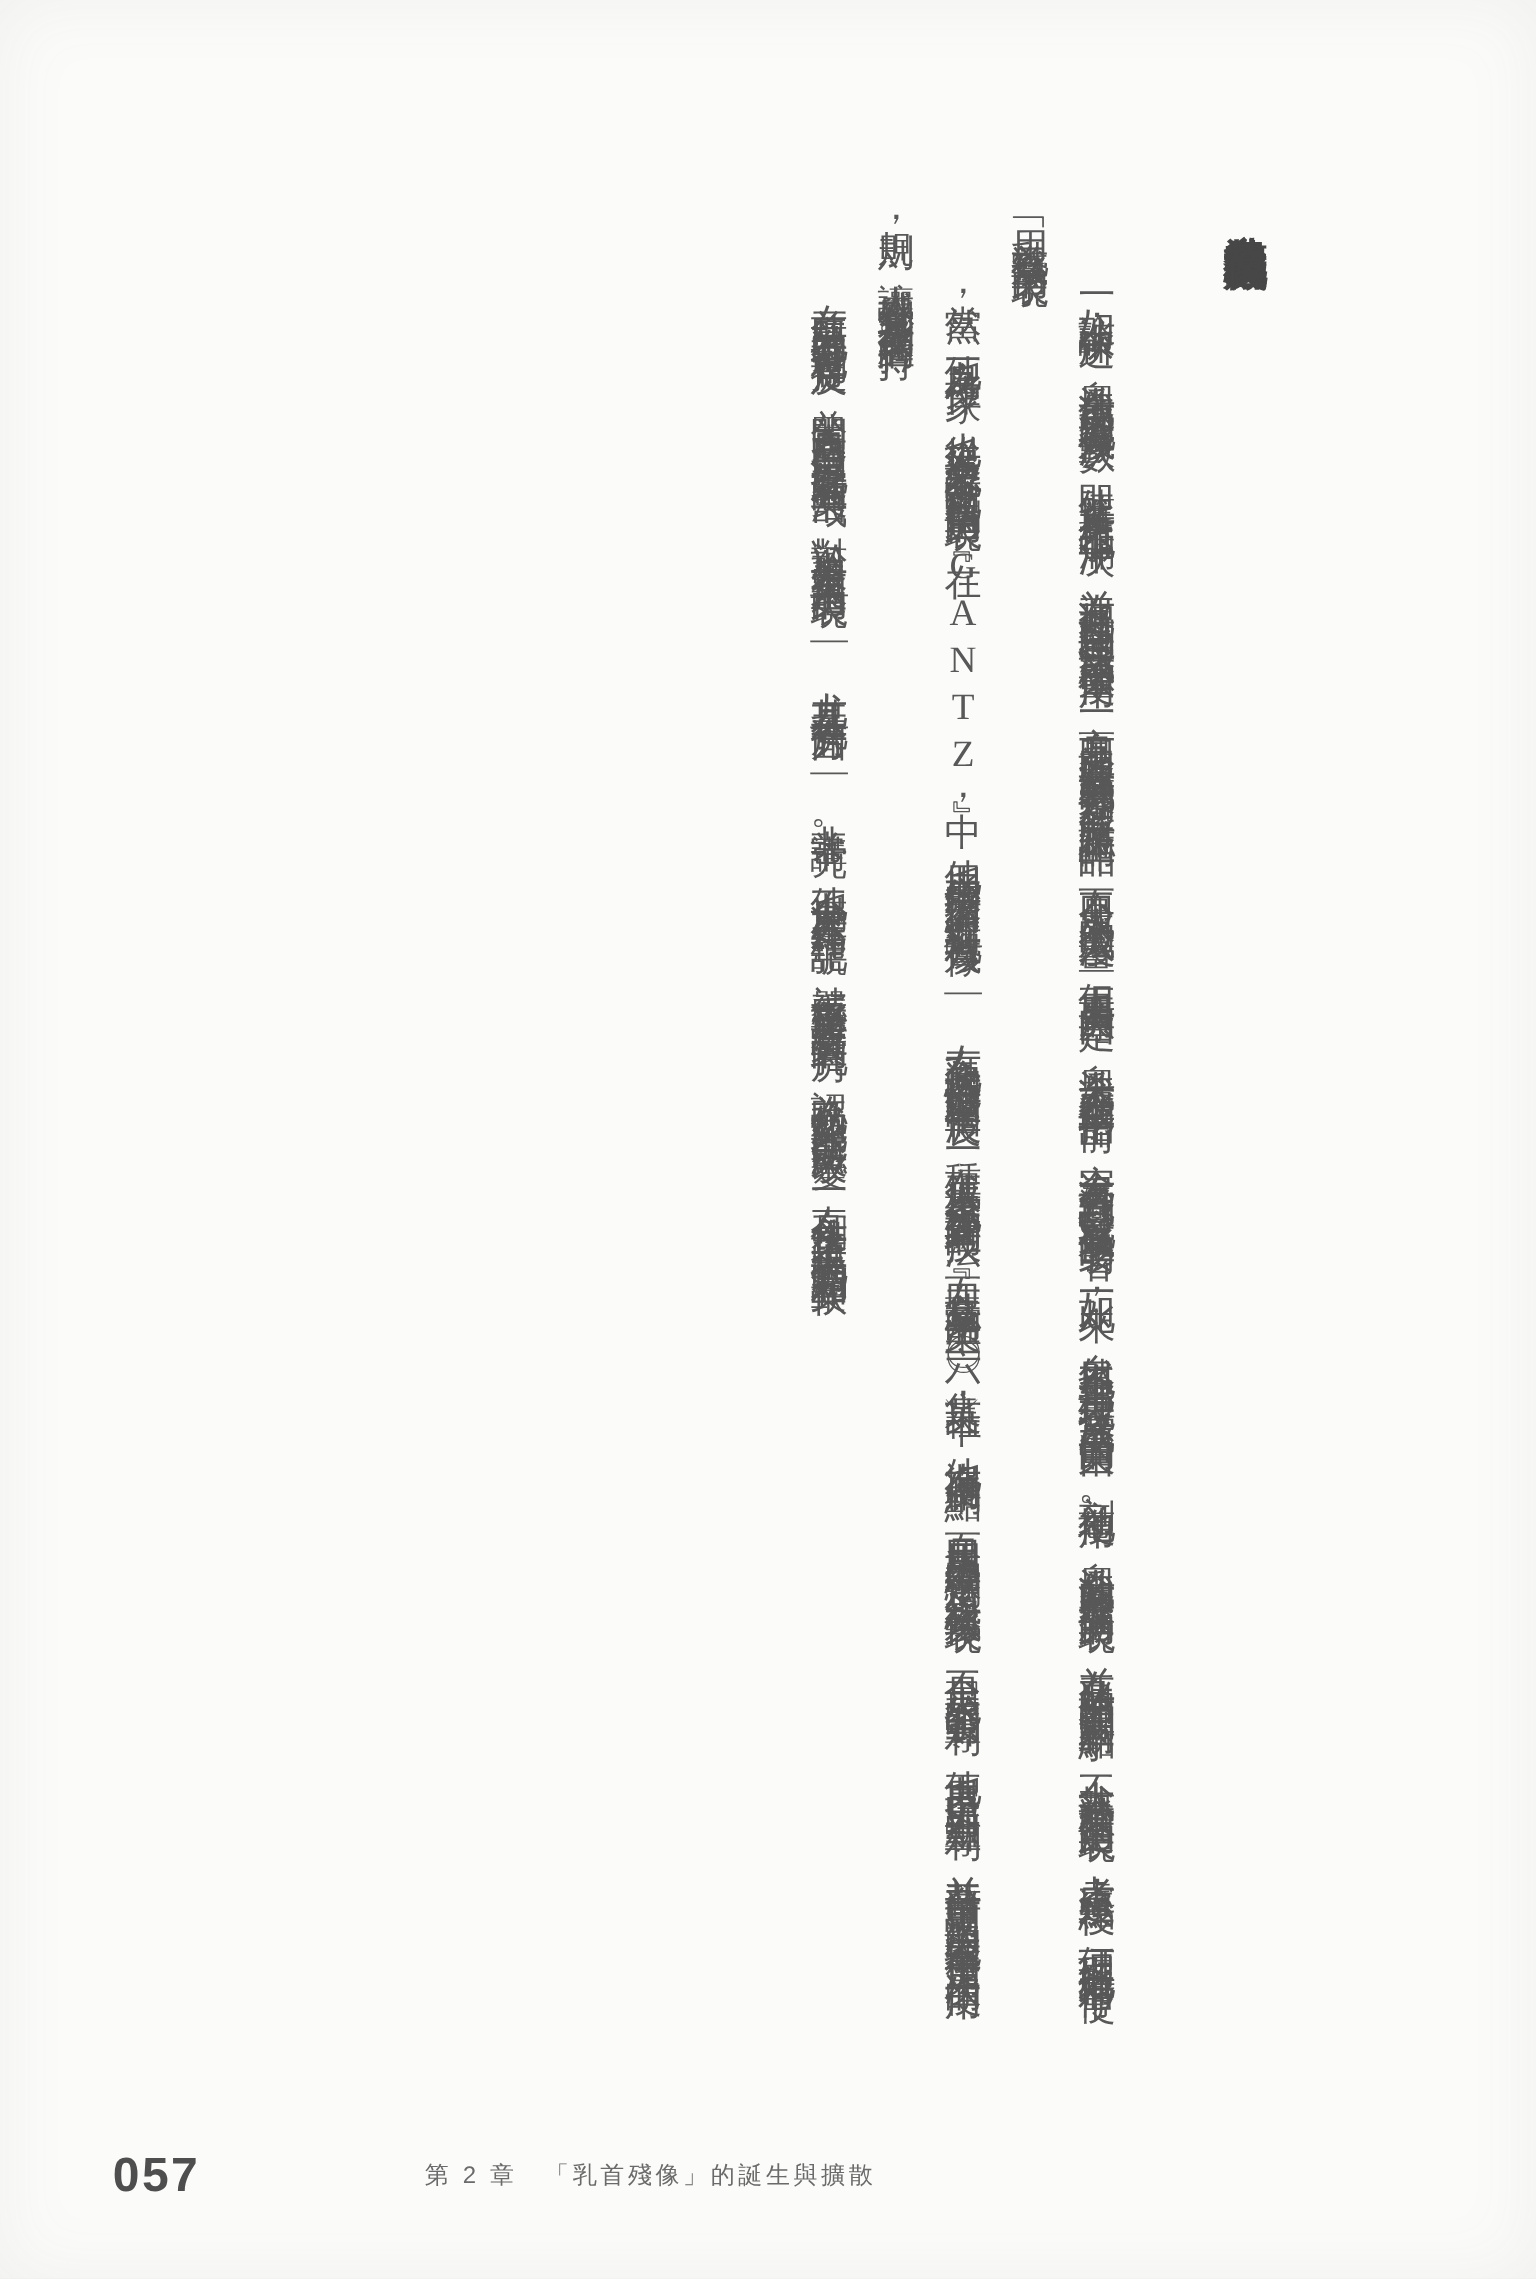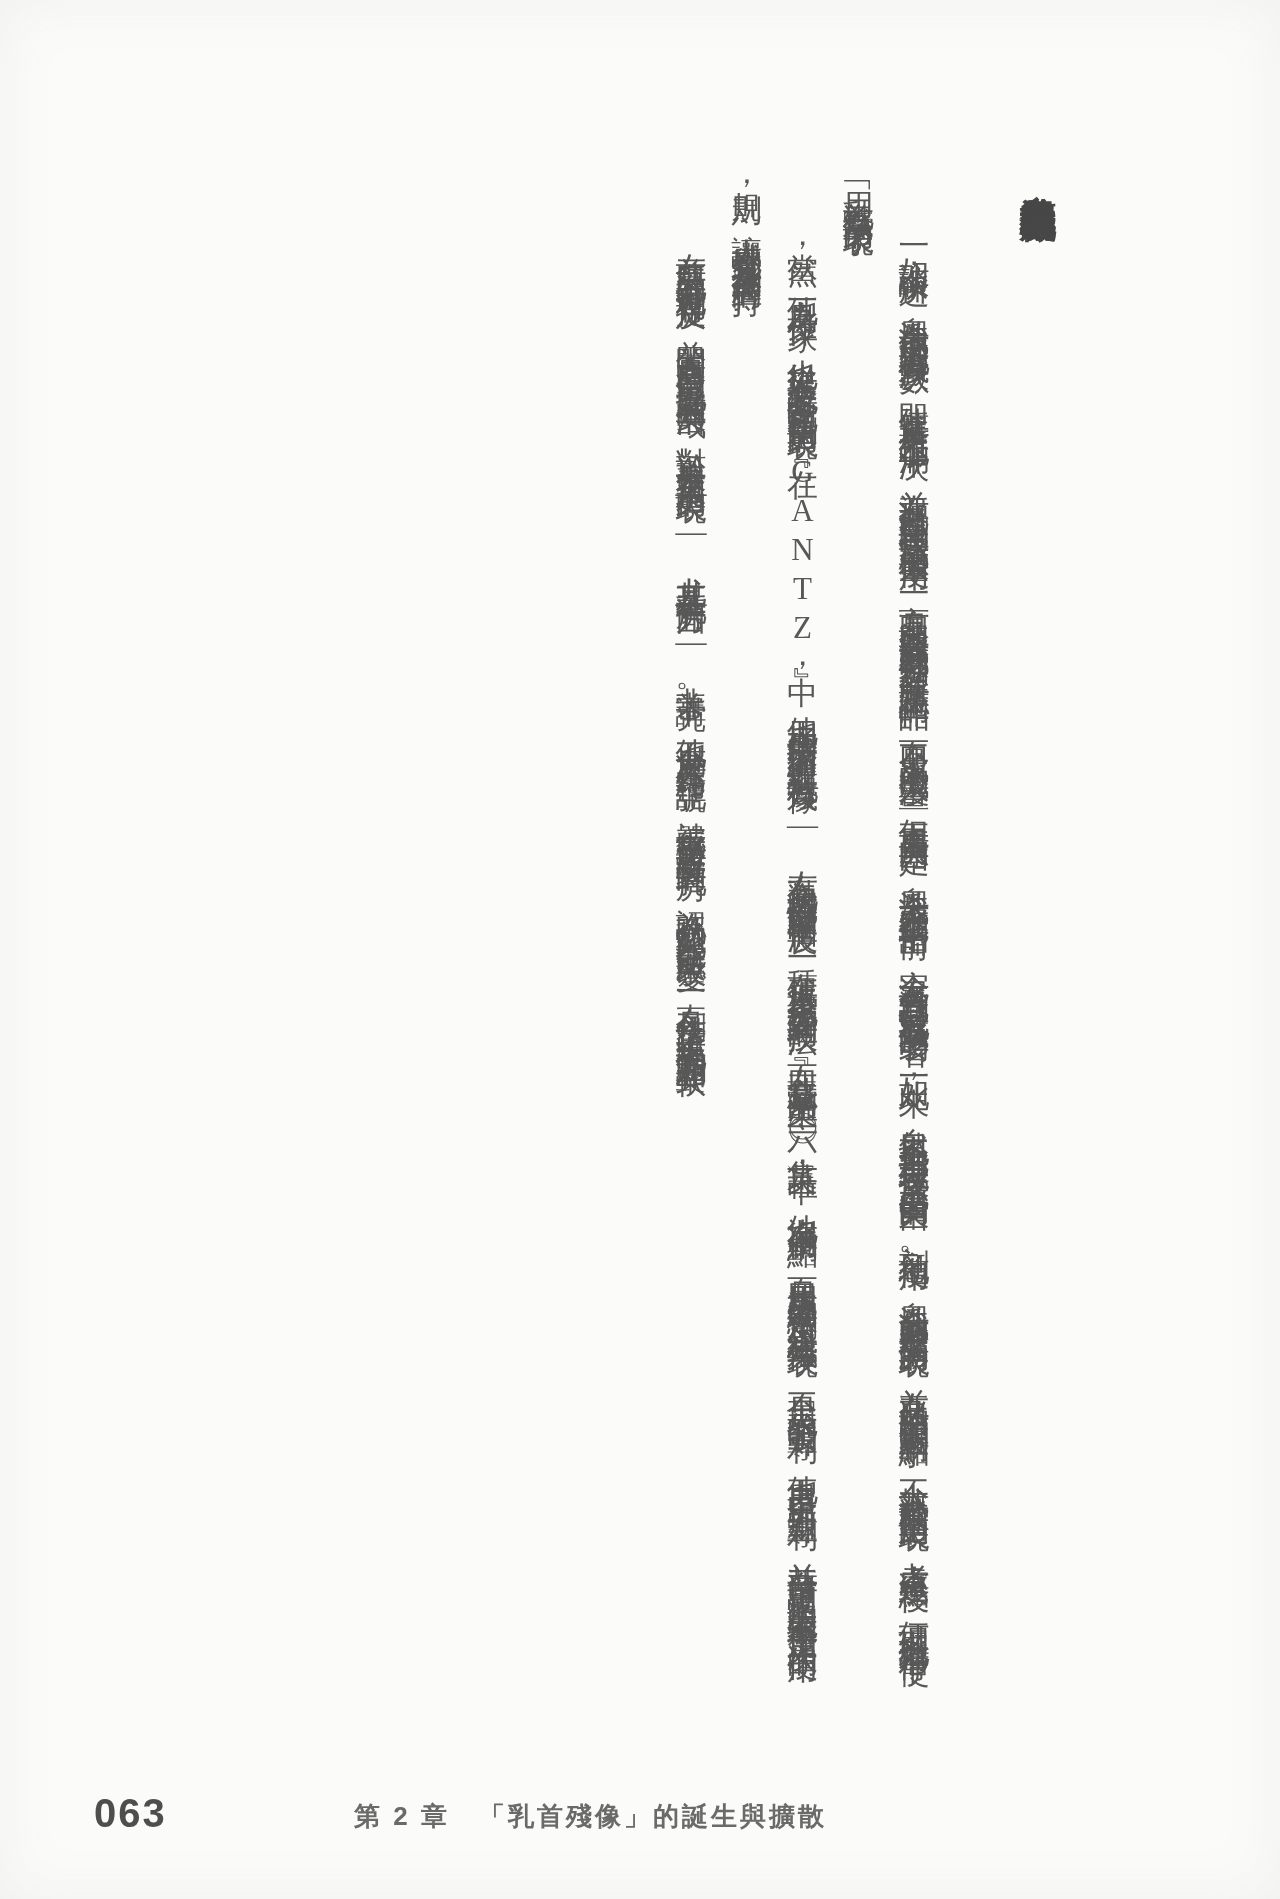--- a/index.html
+++ b/index.html
@@ -57,38 +57,38 @@
     font-size: 40px;
     font-weight: 700;
     letter-spacing: 2px;
     color: #4e4e4e;
   }
   .footer-chapter {
     position: absolute;
     left: 354px;
     top: 1799px;
     font-family: "Liberation Sans", sans-serif;
-    font-size: 26px;
-    font-weight: 700;
+    font-size: 20px;
+    font-weight: 400;
     letter-spacing: 3px;
     color: #6a6a6a;
     white-space: nowrap;
   }
 </style>
 </head>
 <body>
 
 <div class="page">
 
   <div class="text-block">
     <h1 class="title">奧浩哉持續進化的乳首殘像</h1>
     <div class="body-text">
       <p>一如訪談中所述，奧浩哉使用過的乳首殘像次數，即使算進所有作品也不滿十次，並沒有把自己創造的技法當成商標大量使用。一方面是由於奧浩哉連載的都是刊登在一般向雜誌上的作品，而不是成人向的成人漫畫，但更重要的原因是，奧浩哉本人在被助手指出前，完全沒有意識到自己是乳首殘像的發明者。如此一來，自然也不會把那種表現技法當成「自己的東西」，刻意地使用。奧浩哉的興趣是發掘新的表現，並在自己的作品中創造新的點子，不太執著於某種固定的表現。考慮這幾點後，便可理解他為何不常使用「乳首殘像」的表現了。</p>
       <p>當然，他身為一位作家，也從來沒有忘記要不斷進化自己創造的表現。在『GANTZ』中，他用極高的技術描繪了「非對稱乳首殘像」——左右乳房的搖擺恰好錯開半個波長，一種在成人漫畫界也極少看到的技法；而在『忘憂草的溫柔』（二〇〇六，集英社）中，他沒有使用網點，而是用重疊的細線創造了「斜線式殘像表現」。不只是表現的「發明專利」，他更自己提出了「新型專利」，並替自己訂下用過一次的表現便不再使用第二次的使用規則，讓人感覺到其身為創作者的矜持。</p>
       <p>在前章巨乳的部分也稍有提及，曾公開表明自己是個巨乳愛好者的奧浩哉，對於過去未曾有人用過的表現——尤其是在乳房方面——非常講究。他不滿於只是作為一種記號，被嚴重變形而脫離真實的乳房，認為既然如此只能靠自己來改變，一直在創作之路上追求乳房的豐潤和柔軟。</p>
     </div>
   </div>
 
-  <div class="footer-pagenum">063</div>
+  <div class="footer-pagenum">057</div>
 
   <div class="footer-chapter">第 2 章　「乳首殘像」的誕生與擴散</div>
 
 </div>
 
 </body></html>

